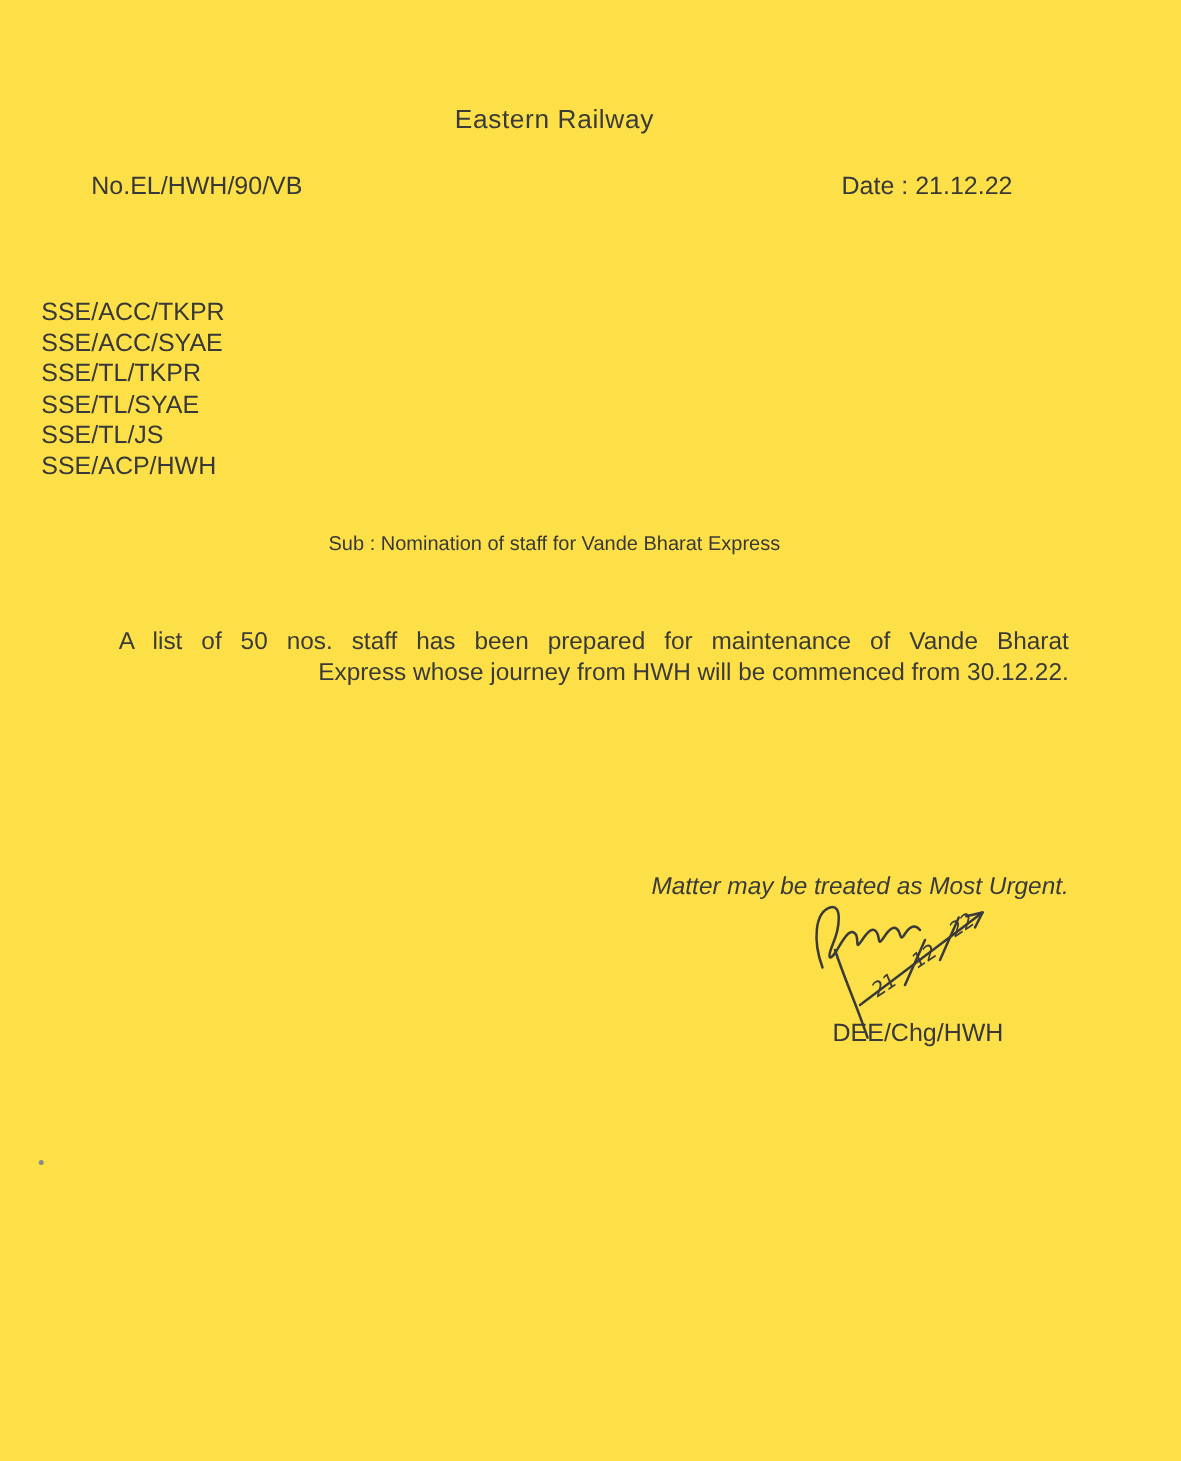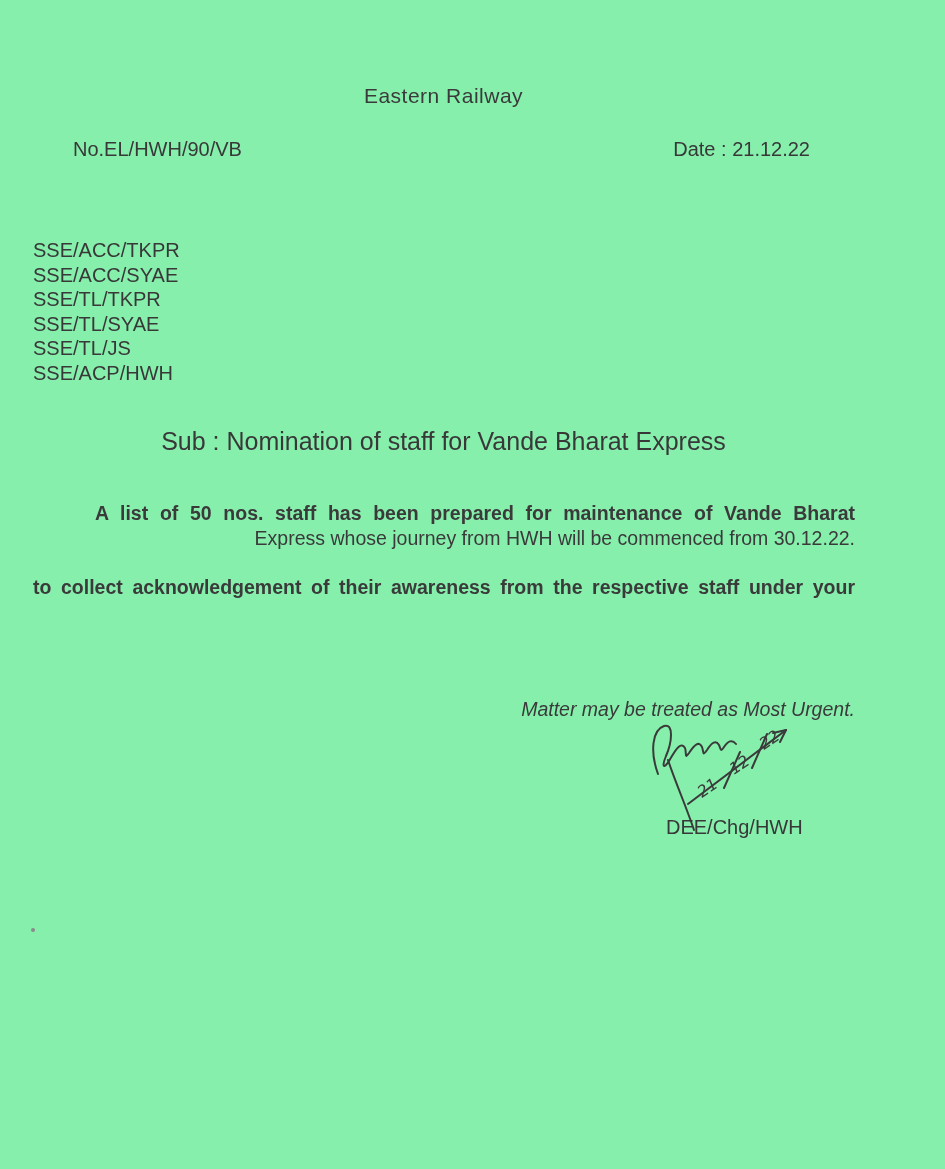--- a/index.html
+++ b/index.html
@@ -1,21 +1,21 @@
 <!DOCTYPE html>
 <html><head>
 <meta charset="utf-8">
 <style>
   * { margin: 0; padding: 0; box-sizing: border-box; }
   html, body { background: #e9e9e9; }
   .page {
     position: relative;
     width: 945px;
     height: 1169px;
-    background: #86efac;
+    background: #fde047;
     font-family: "Liberation Sans", "DejaVu Sans", sans-serif;
     color: #333333;
     overflow: hidden;
   }
   .title {
     position: absolute;
     top: 84px; left: 0; right: 58px;
     text-align: center;
     font-size: 21px;
     letter-spacing: 0.5px;
@@ -34,36 +34,36 @@
     position: absolute;
     top: 238px; left: 33px;
     font-size: 20px;
     line-height: 24.6px;
     color: #383838;
   }
   .subject {
     position: absolute;
     top: 427px; left: 0; right: 58px;
     text-align: center;
-    font-size: 25px;
+    font-size: 16px;
     color: #383838;
   }
   .para {
     position: absolute;
     left: 33px;
     width: 822px;
     font-size: 19.5px;
     line-height: 24.6px;
     color: #3a3a3a;
   }
   .p1 { top: 501px; }
   .p2 { top: 575px; }
   .p3 { top: 697px; font-style: italic; }
   .line { text-align: right; }
-  .line.just { text-align: justify; text-align-last: justify; font-weight: bold; }
+  .line.just { text-align: justify; text-align-last: justify; }
   .line.indent { text-indent: 62px; }
   .sig-block {
     position: absolute;
     top: 712px; left: 636px;
     width: 180px; height: 135px;
   }
   .sig-svg { position: absolute; top: 0; left: 0; }
   .sig-svg path { stroke: #3a3a3a; fill: none; stroke-width: 2; stroke-linecap: round; }
   .sig-svg text {
     font-family: "DejaVu Sans", sans-serif;
@@ -107,21 +107,20 @@
   </div>
 
   <div class="subject">Sub : Nomination of staff for Vande Bharat Express</div>
 
   <div class="para p1">
     <div class="line just indent">A list of 50 nos. staff has been prepared for maintenance of Vande Bharat</div>
     <div class="line">Express whose journey from HWH will be commenced from 30.12.22.</div>
   </div>
 
   <div class="para p2">
-    <div class="line just">to collect acknowledgement of their awareness from the respective staff under your</div>
   </div>
 
   <div class="para p3">
     <div class="line indent">Matter may be treated as Most Urgent.</div>
   </div>
 
   <div class="sig-block">
     <svg class="sig-svg" width="180" height="135" viewBox="0 0 180 135">
 
       <path d="M22,62 C14,40 16,18 28,14 C38,11 36,30 30,44 C26,54 27,58 33,49

